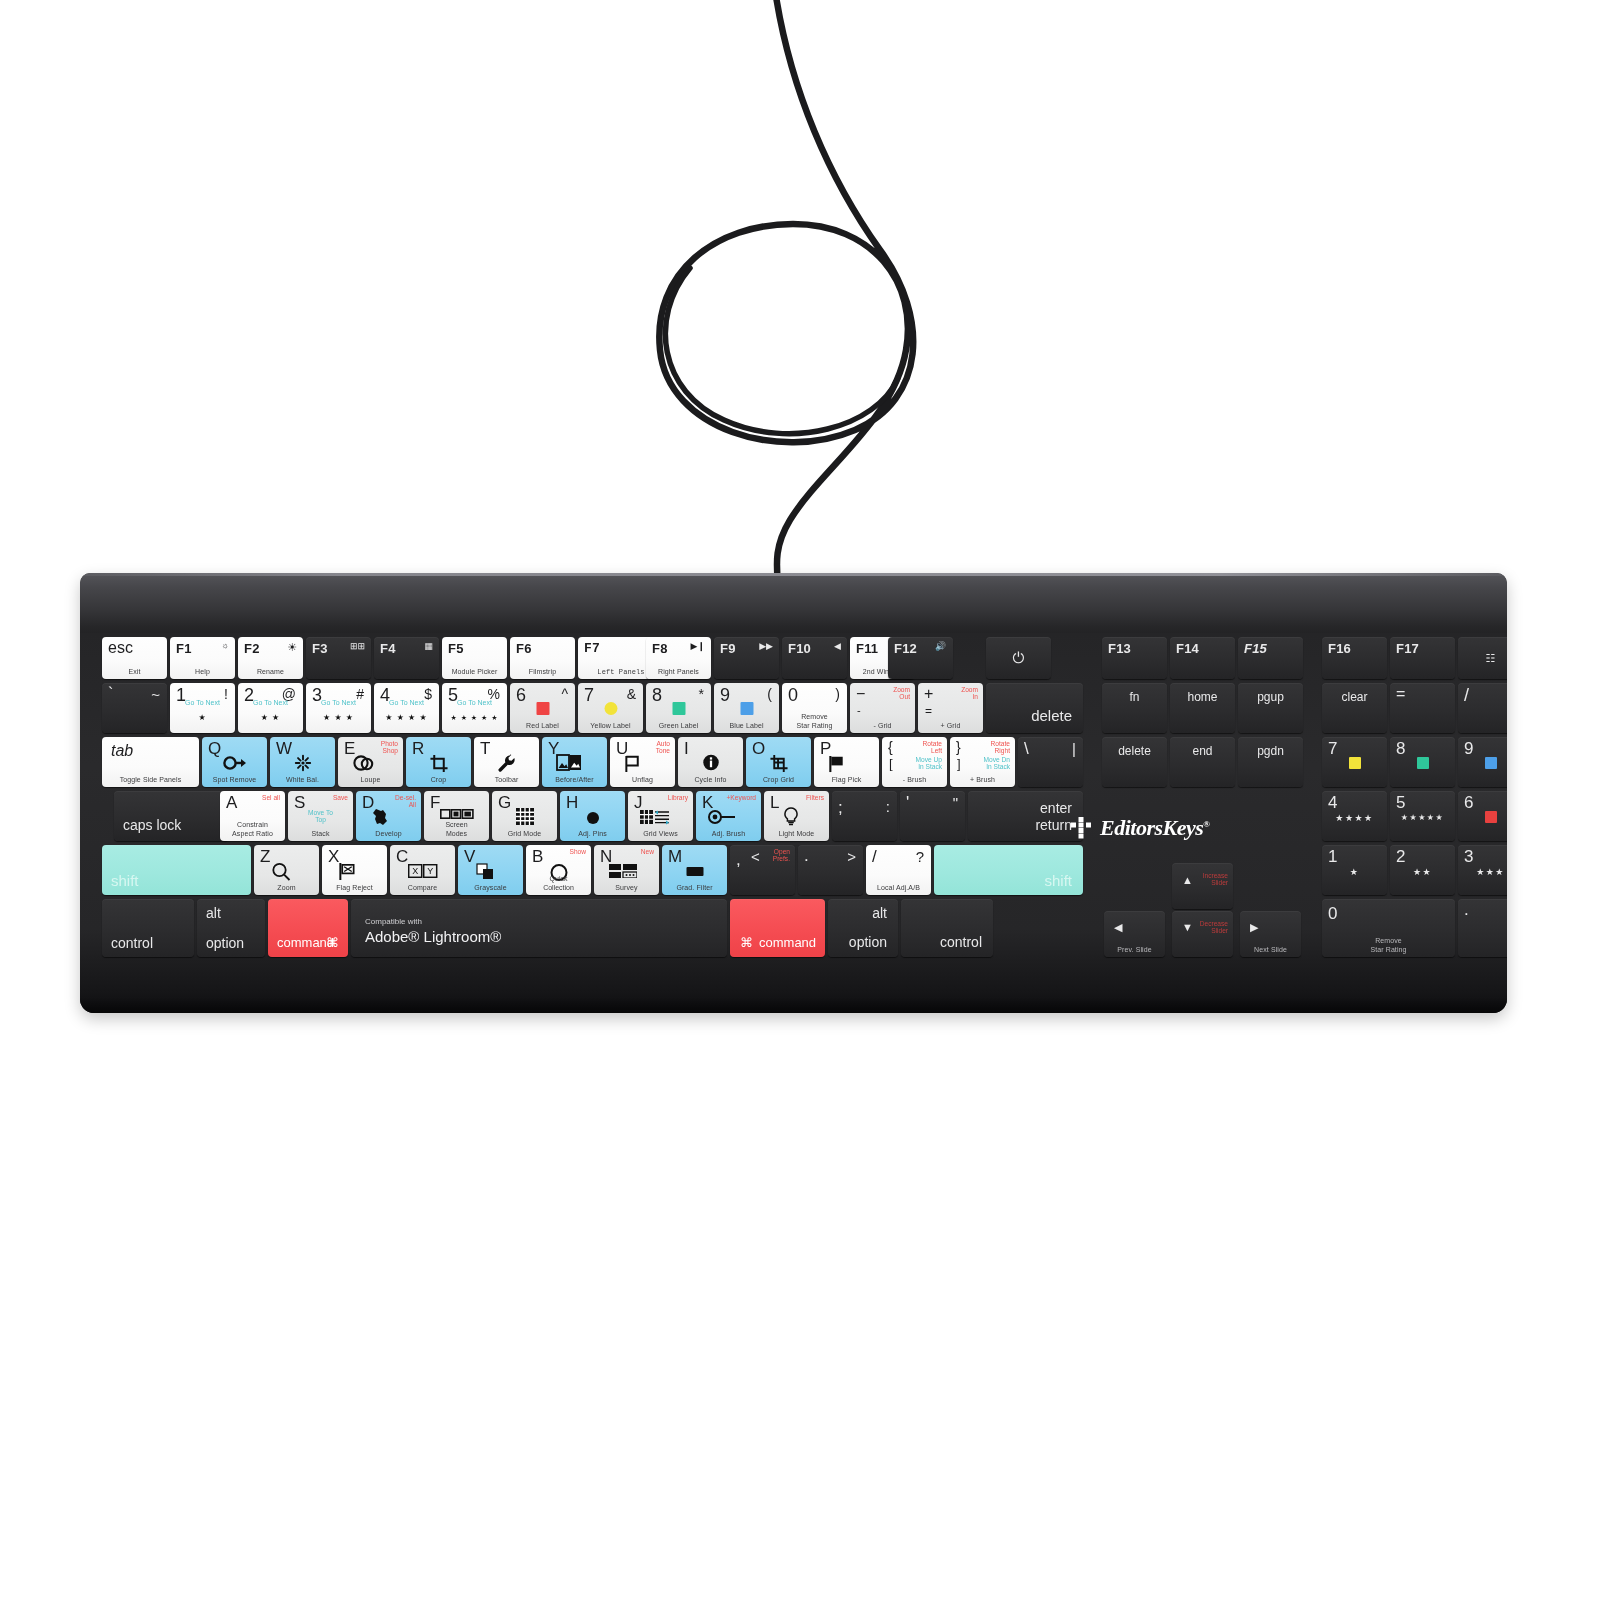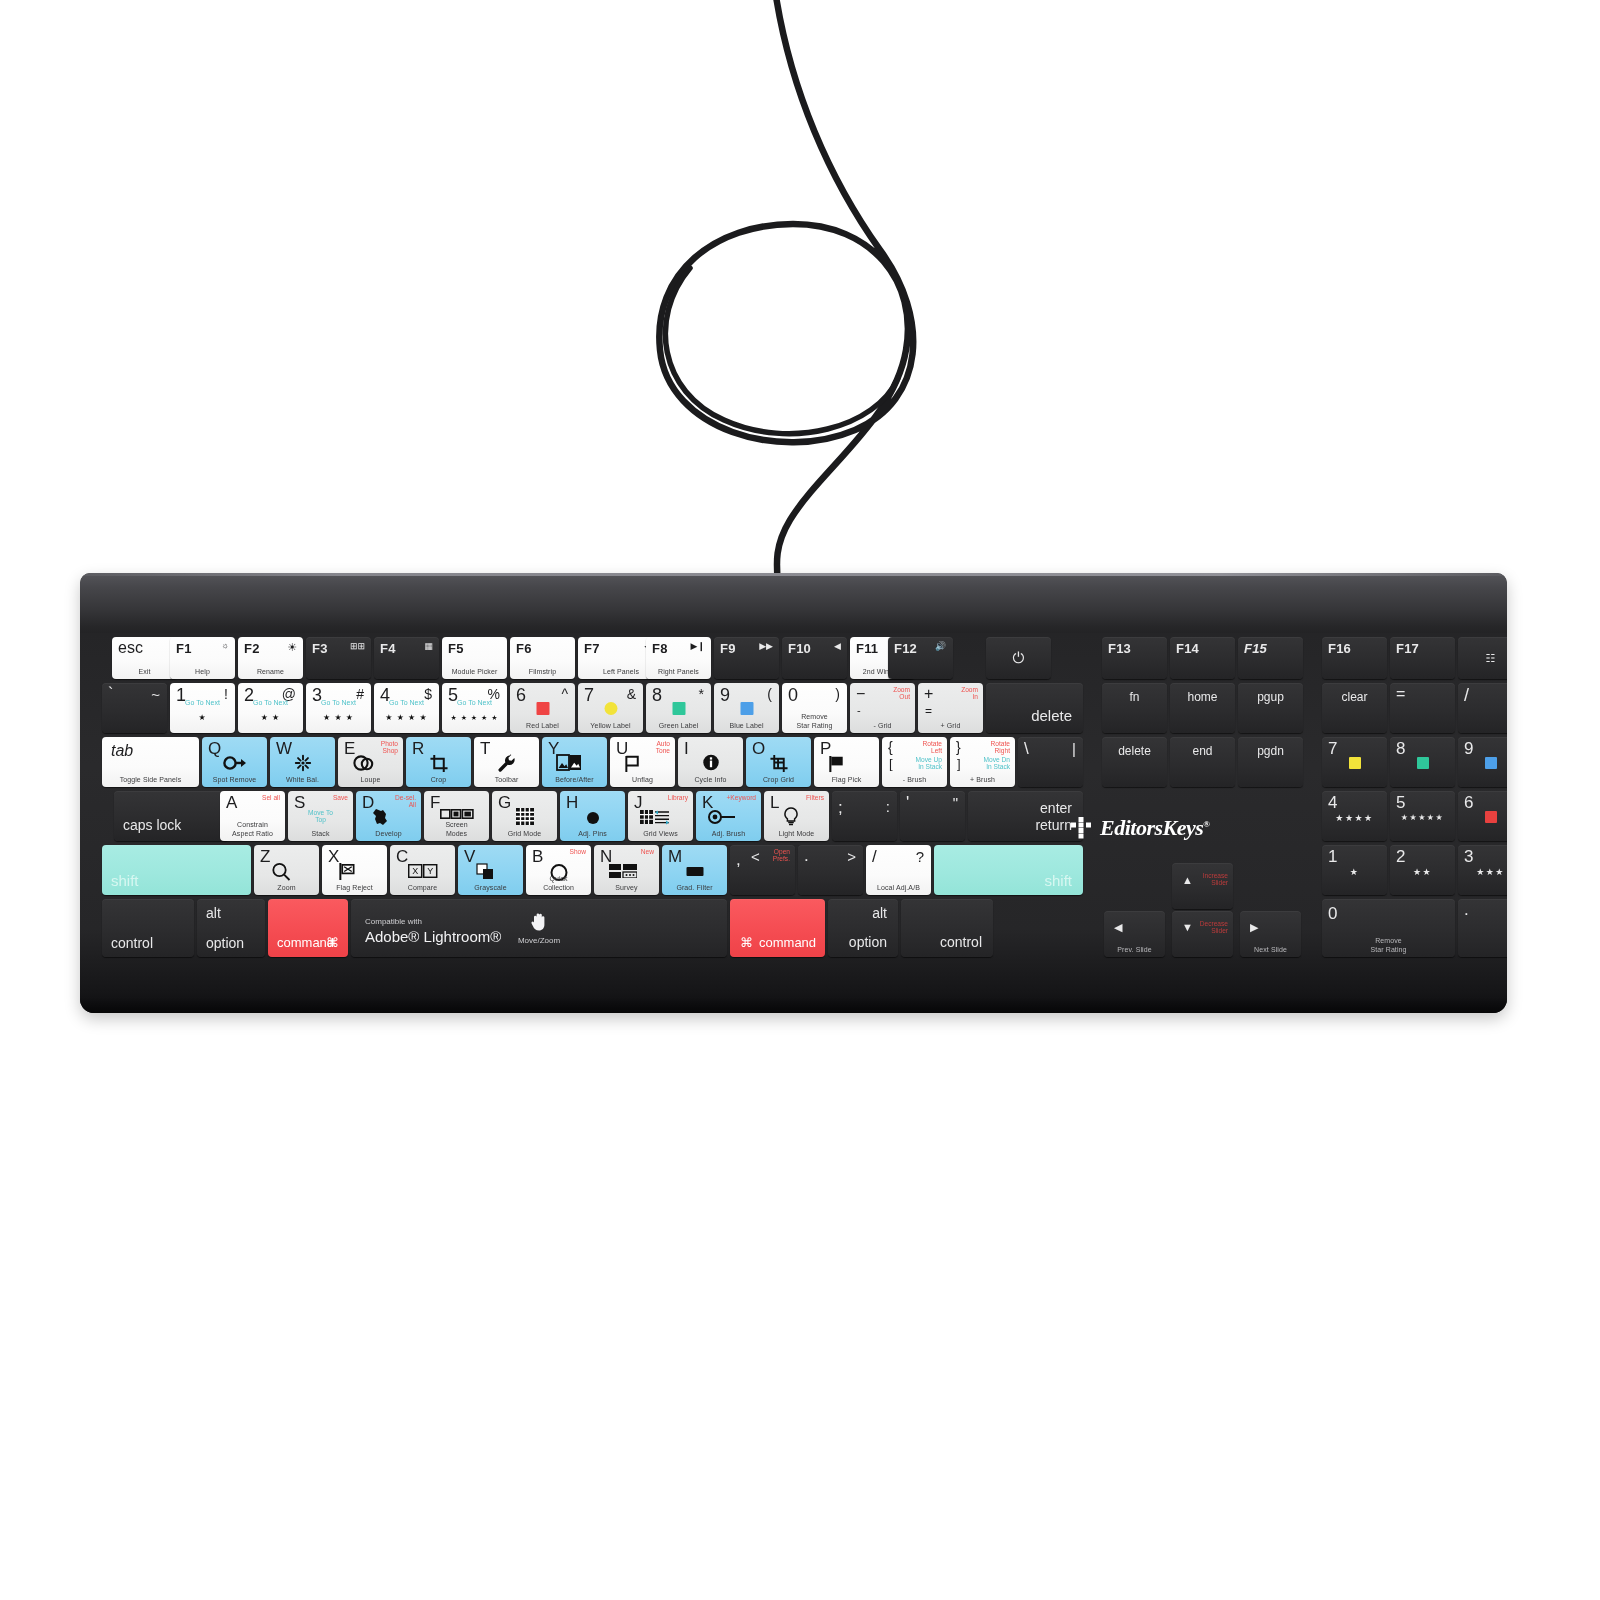--- a/index.html
+++ b/index.html
@@ -98,21 +98,21 @@
       <path d="M690 268 C 648 318, 660 392, 724 420 C 790 450, 876 428, 898 378" stroke-width="5.5"></path>
     </g>
   </svg>
 
   <div id="kb">
     <div id="bevel"></div>
     <div id="cableport"></div>
     <div id="deck"></div>
     <div id="botshadow"></div>
 
-    <div class="key white" style="left:22px;top:64px;width:65px;height:42px;margin-left:10px;">
+    <div class="key white" style="left:22px;top:64px;width:65px;height:42px;">
       <span class="tl ltTxt">esc</span>
       <span class="bot botdk">Exit</span>
     </div>
     <div class="key white" style="left:90px;top:64px;width:65px;height:42px;">
       <span class="fnlab ltTxt">F1</span>
       <span class="fnico ltTxt" style="font-size:8px;">☼</span>
       <span class="bot botdk">Help</span>
     </div>
     <div class="key white" style="left:158px;top:64px;width:65px;height:42px;">
       <span class="fnlab ltTxt">F2</span>
@@ -128,21 +128,21 @@
       <span class="fnico dkTxt" style="font-size:9px;">▦</span>
     </div>
     <div class="key white" style="left:362px;top:64px;width:65px;height:42px;">
       <span class="fnlab ltTxt">F5</span>
       <span class="bot botdk">Module Picker</span>
     </div>
     <div class="key white" style="left:430px;top:64px;width:65px;height:42px;">
       <span class="fnlab ltTxt">F6</span>
       <span class="bot botdk">Filmstrip</span>
     </div>
-    <div class="key white" style="left:498px;top:64px;width:86px;height:42px;">
+    <div class="key white" style="left:498px;top:64px;width:86px;height:42px;font-family:Liberation Mono, monospace;">
       <span class="fnlab ltTxt">F7</span>
       <span class="fnico ltTxt" style="font-size:9px;">◀◀</span>
       <span class="bot botdk">Left Panels</span>
     </div>
     <div class="key white" style="left:566px;top:64px;width:65px;height:42px;">
       <span class="fnlab ltTxt">F8</span>
       <span class="fnico ltTxt" style="font-size:9px;">▶❙</span>
       <span class="bot botdk">Right Panels</span>
     </div>
     <div class="key dark" style="left:634px;top:64px;width:65px;height:42px;">
@@ -556,26 +556,20 @@
       <span class="modTop dkTxt">alt</span>
       <span class="modL dkTxt">option</span>
     </div>
     <div class="key red" style="left:188px;top:326px;width:80px;height:58px;">
       <span style="position:absolute;left:9px;bottom:7px;font-size:13px;color:#fff;">command</span>
       <span style="position:absolute;right:9px;bottom:7px;font-size:13px;color:#fff;">⌘</span>
     </div>
     <div class="key dark" style="left:271px;top:326px;width:376px;height:58px;">
       <span class="compat1">Compatible with</span>
       <span class="compat2">Adobe® Lightroom®</span>
-      <div class="spacemid">
-        <svg width="18" height="20" viewBox="0 0 18 20" style="display:block;margin:0 auto;">
-            <path d="M4 11V5.5a1.3 1.3 0 0 1 2.6 0V10V3.2a1.3 1.3 0 0 1 2.6 0V10V3.6a1.3 1.3 0 0 1 2.6 0V10V6a1.3 1.3 0 0 1 2.6 0v7.2c0 3.4-2.2 5.8-5.4 5.8-3.2 0-5-1.6-6-4.2L1.6 12c-.4-1 .2-1.9 1.1-1.9.5 0 .9.3 1.3.9z" fill="#f2f2f4"></path>
-          </svg>
-        <span style="display:block;font-size:8px;color:#cfcfd2;margin-top:4px;">Move/Zoom</span>
-      </div>
     </div>
     <div class="key red" style="left:650px;top:326px;width:95px;height:58px;">
       <span style="position:absolute;left:10px;bottom:7px;font-size:13px;color:#fff;">⌘</span>
       <span style="position:absolute;left:29px;bottom:7px;font-size:13px;color:#fff;">command</span>
     </div>
     <div class="key dark" style="left:748px;top:326px;width:70px;height:58px;">
       <span class="modTop dkTxt" style="left:auto;right:11px;">alt</span>
       <span class="modR dkTxt">option</span>
     </div>
     <div class="key dark" style="left:821px;top:326px;width:92px;height:58px;">

